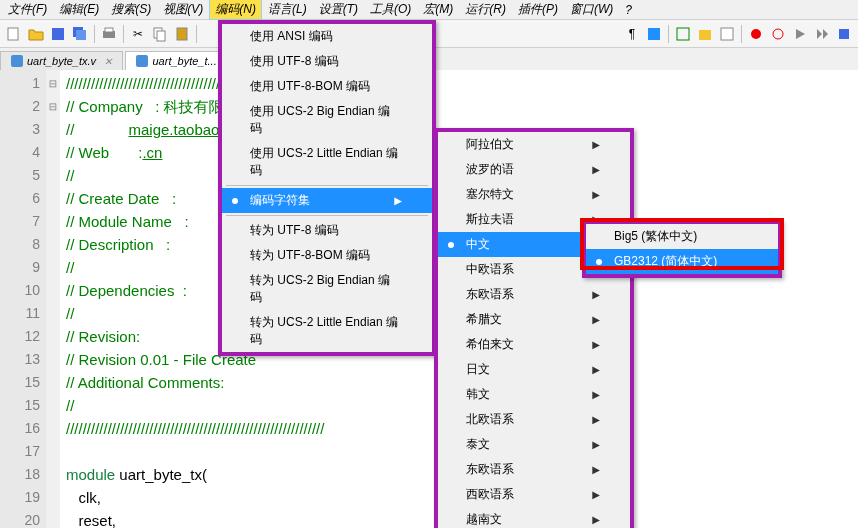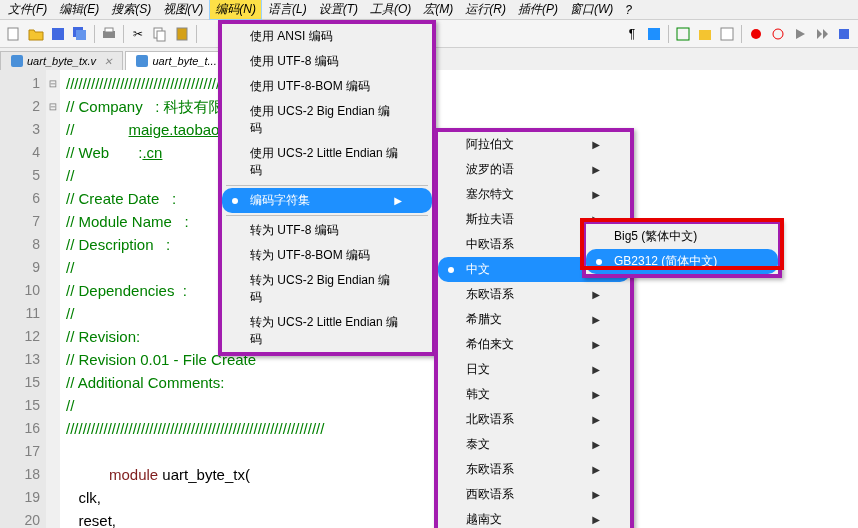--- a/index.html
+++ b/index.html
@@ -17,26 +17,26 @@
 .tab { padding: 3px 10px; background: #e8e8e8; border: 1px solid #c0c0c0; border-bottom: none; font-size: 11px; display: flex; align-items: center; gap: 4px; }
 .tab.active { background: #fff; }
 .tab .x { color: #888; font-size: 10px; margin-left: 4px; }
 .tab-icon { width: 12px; height: 12px; background: #4a90d9; border-radius: 2px; }
 
 .editor-area { display: flex; height: calc(100% - 70px); position: relative; }
 .gutter { width: 46px; background: #e8e8e8; text-align: right; padding-right: 6px; color: #808080; font-family: Consolas, monospace; font-size: 14px; line-height: 23px; padding-top: 2px; }
 .fold-col { width: 14px; background: #f0f0f0; font-family: Consolas, monospace; font-size: 10px; line-height: 23px; text-align: center; padding-top: 2px; color: #808080; }
 .code { flex: 1; font-family: Consolas, "Courier New", monospace; font-size: 15px; line-height: 23px; padding: 2px 6px; white-space: pre; color: #000; }
 .cmt { color: #008000; }
-.kw { color: #7f1d1d; margin-left: 43px; }
+.kw { color: #15803d; }
 .url { color: #008000; text-decoration: underline; }
 
 .dropdown { position: absolute; background: #f0f0f0; border: 4px solid #a21caf; box-shadow: 2px 2px 4px rgba(0,0,0,.3); min-width: 200px; z-index: 10; }
 .dropdown .ditem { padding: 4px 30px 4px 28px; font-size: 12px; cursor: default; position: relative; display: flex; justify-content: space-between; align-items: center; }
-.dropdown .ditem.highlight { background: #1e90ff; color: #fff; border-radius: 10px; }
+.dropdown .ditem.highlight { background: #1e90ff; color: #fff; }
 .dropdown .ditem.highlight .bullet { background: #fff; }
 .dropdown .dsep { height: 1px; background: #c0c0c0; margin: 2px 4px; }
 .dropdown .bullet { position: absolute; left: 10px; top: 50%; transform: translateY(-50%); width: 6px; height: 6px; border-radius: 50%; background: #333; }
 .dropdown .arrow { font-size: 10px; color: #333; }
 .dropdown .ditem.highlight .arrow { color: #fff; }
 
 .submenu1 { left: 218px; top: 20px; width: 218px; }
 .submenu2 { left: 434px; top: 128px; width: 150px; }
 .submenu3 { left: 582px; top: 220px; width: 200px; text-align: right; }
 
@@ -246,30 +246,30 @@
       <span class="arrow">▶</span>
     </div>
     <div class="ditem">
       <span>塞尔特文</span>
       <span class="arrow">▶</span>
     </div>
     <div class="ditem">
       <span>斯拉夫语</span>
       <span class="arrow">▶</span>
     </div>
-    <div class="ditem">
-      <span>中欧语系</span>
-      <span class="arrow">▶</span>
-    </div>
     <div class="ditem highlight">
       <span class="bullet"></span>
       <span>中文</span>
       <span class="arrow">▶</span>
     </div>
     <div class="ditem">
+      <span>中欧语系</span>
+      <span class="arrow">▶</span>
+    </div>
+    <div class="ditem">
       <span>东欧语系</span>
       <span class="arrow">▶</span>
     </div>
     <div class="ditem">
       <span>希腊文</span>
       <span class="arrow">▶</span>
     </div>
     <div class="ditem">
       <span>希伯来文</span>
       <span class="arrow">▶</span>

